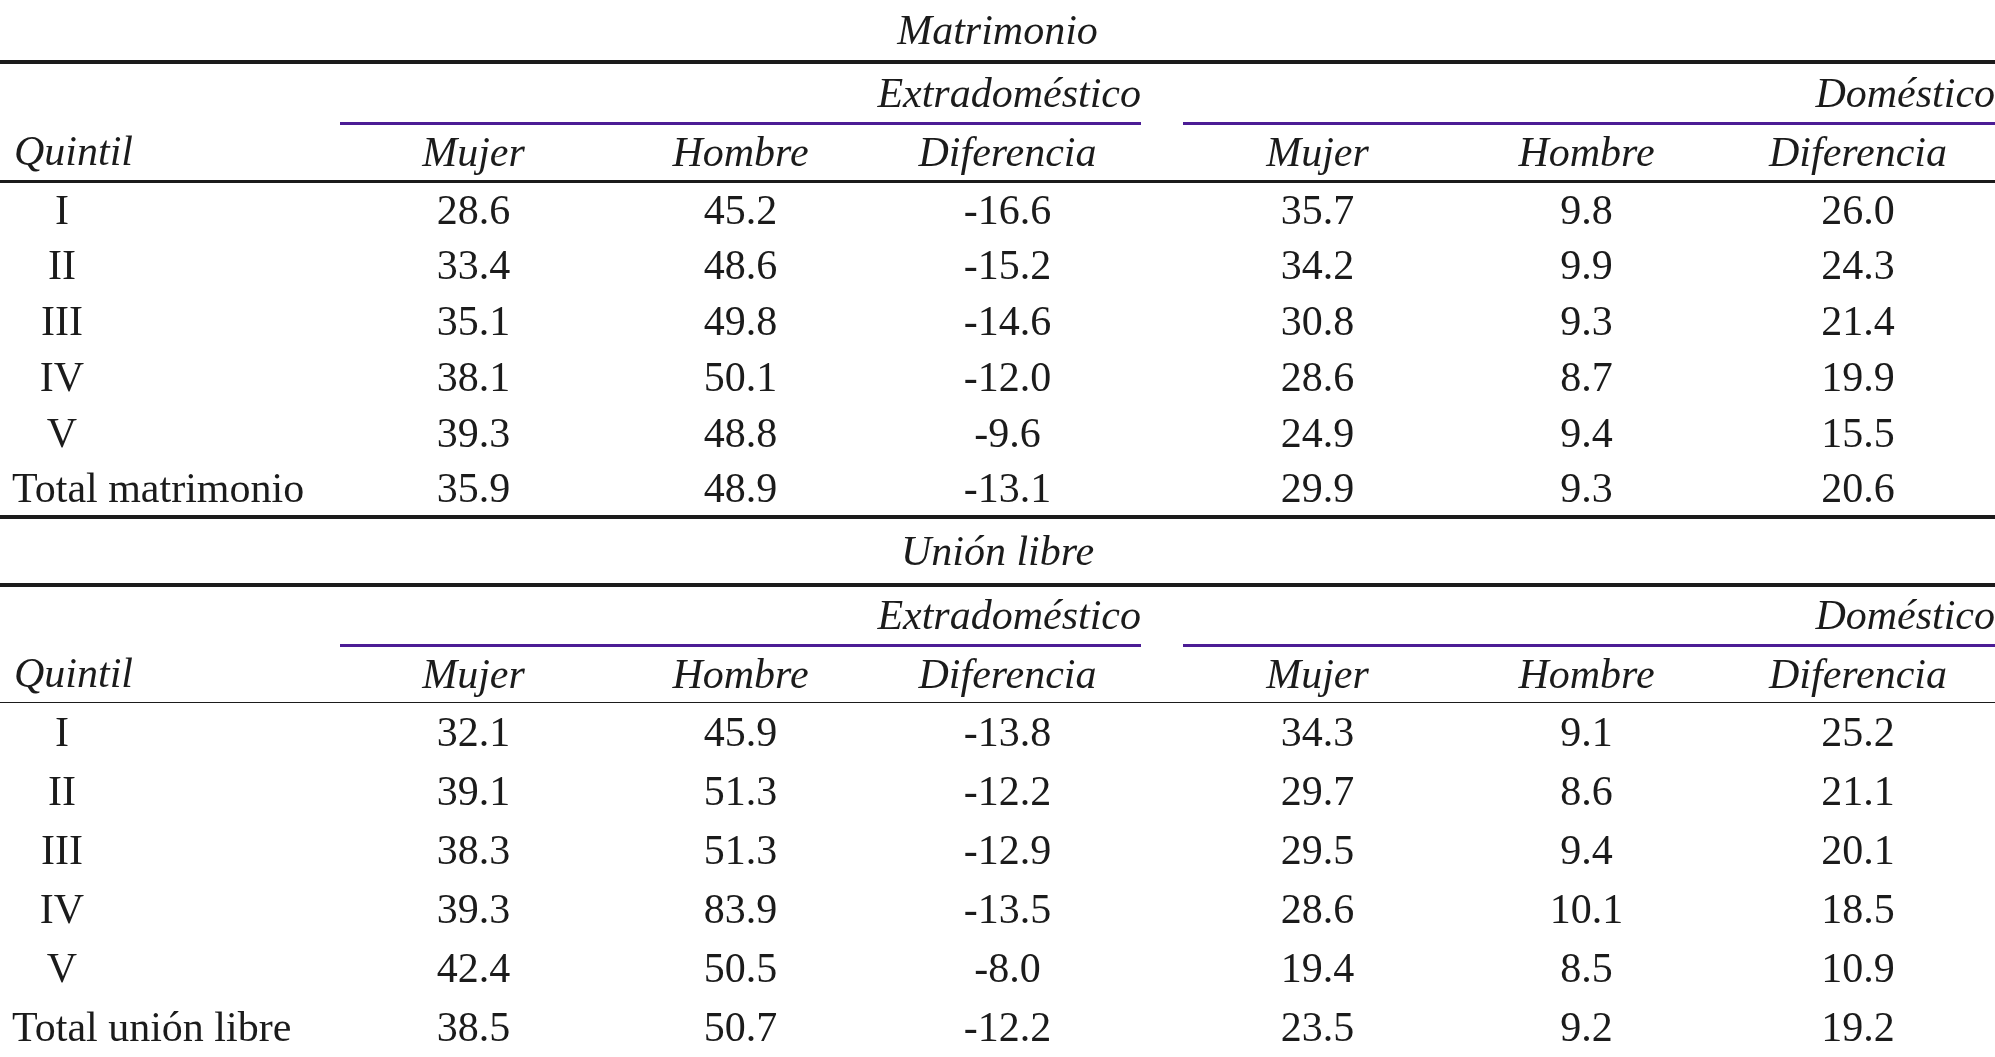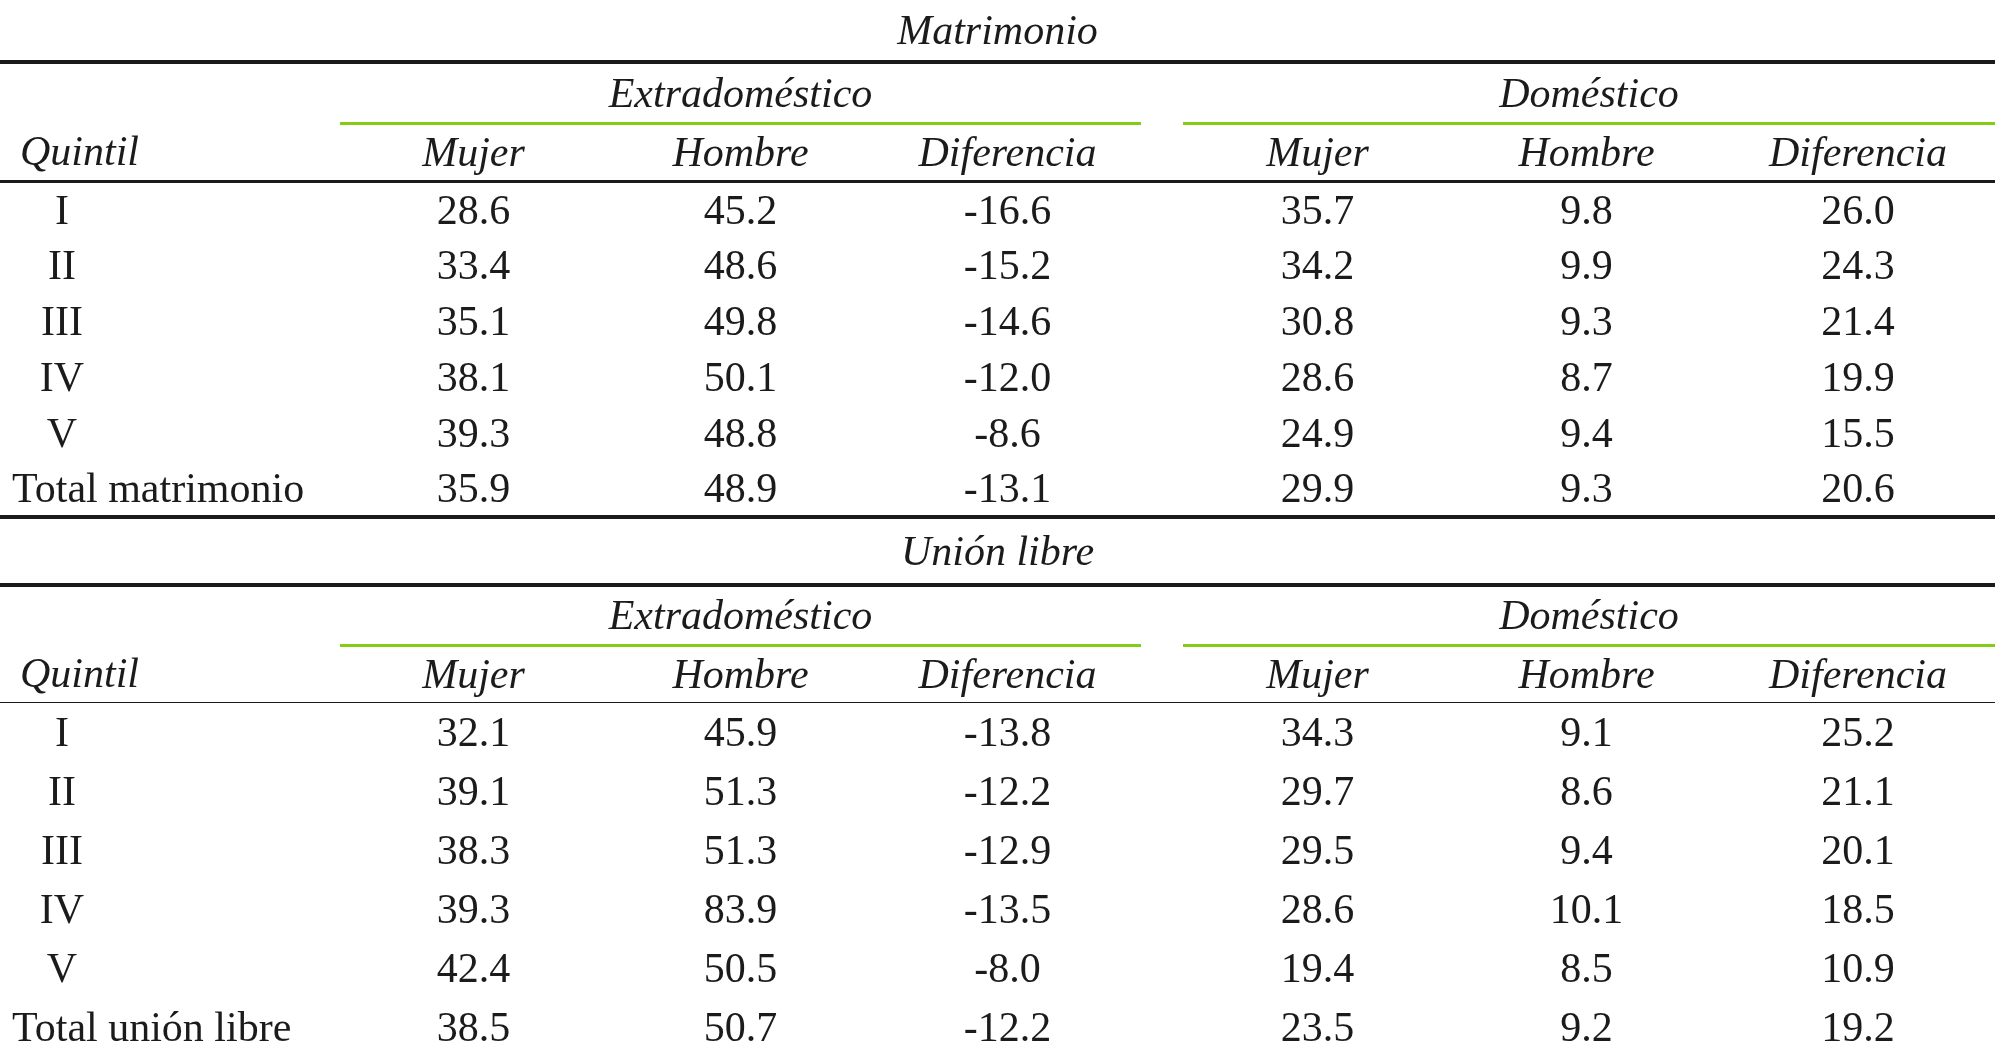--- a/index.html
+++ b/index.html
@@ -32,27 +32,28 @@
     text-align: center;
     border-bottom: 4px solid #1b1b1b;
   }
   .t1 td.tt { height: 62px; }
   .t2 td.tt { height: 66px; font-style: italic; }
   
   .t1 tr.gr td { height: 61px; }
   .t2 tr.gr td { height: 60px; }
   tr.gr td.g {
     font-style: italic;
-    border-bottom: 3px solid #84cc16;
+    border-bottom: 3px solid #4c1d95;
+    text-align: right;
   }
   
   tr.ch td { font-style: italic; }
   .t1 tr.ch td { height: 58px; border-bottom: 3px solid #1b1b1b; }
   .t2 tr.ch td { height: 57px; border-bottom: 1px solid #1b1b1b; }
-  td.qh { text-align: left; padding-left: 20px; }
+  td.qh { text-align: left; padding-left: 14px; }
   
   .t1 tr.dr td { height: 56px; }
   .t2 tr.dr td { height: 59px; }
   .t1 tr.dr.last td { border-bottom: 4px solid #1b1b1b; }
   td.lbl { text-align: left; padding-left: 12px; }
   span.rn {
     display: inline-block;
     width: 100px;
     text-align: center;
   }
@@ -130,21 +131,21 @@
       <td>-12.0</td>
       <td></td>
       <td>28.6</td>
       <td>8.7</td>
       <td>19.9</td>
     </tr>
     <tr class="dr">
       <td class="lbl"><span class="rn">V</span></td>
       <td>39.3</td>
       <td>48.8</td>
-      <td>-8.6</td>
+      <td>-9.6</td>
       <td></td>
       <td>24.9</td>
       <td>9.4</td>
       <td>15.5</td>
     </tr>
     <tr class="dr last">
       <td class="lbl">Total matrimonio</td>
       <td>35.9</td>
       <td>48.9</td>
       <td>-13.1</td>

